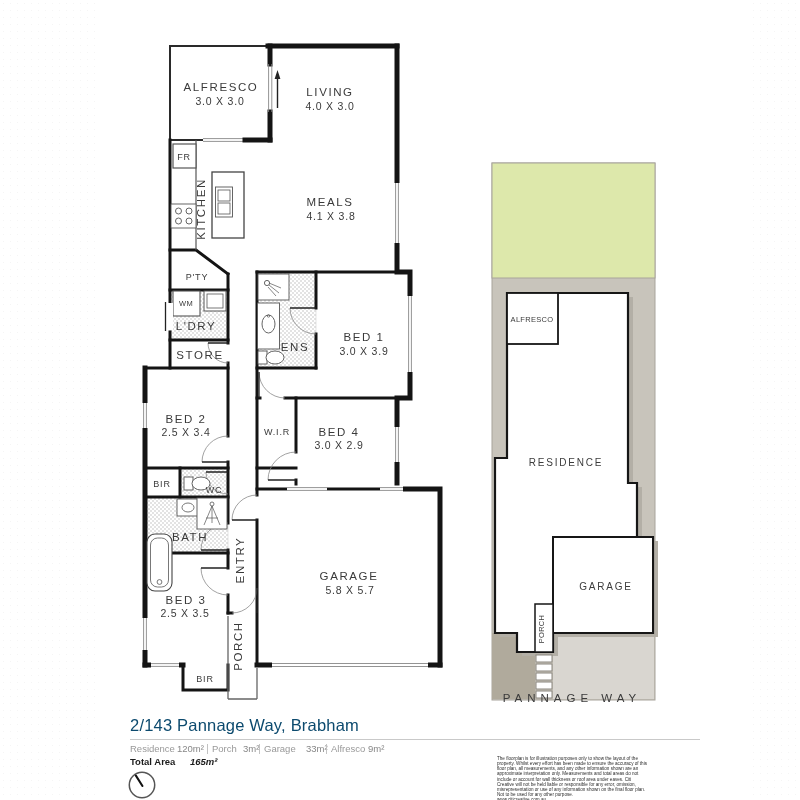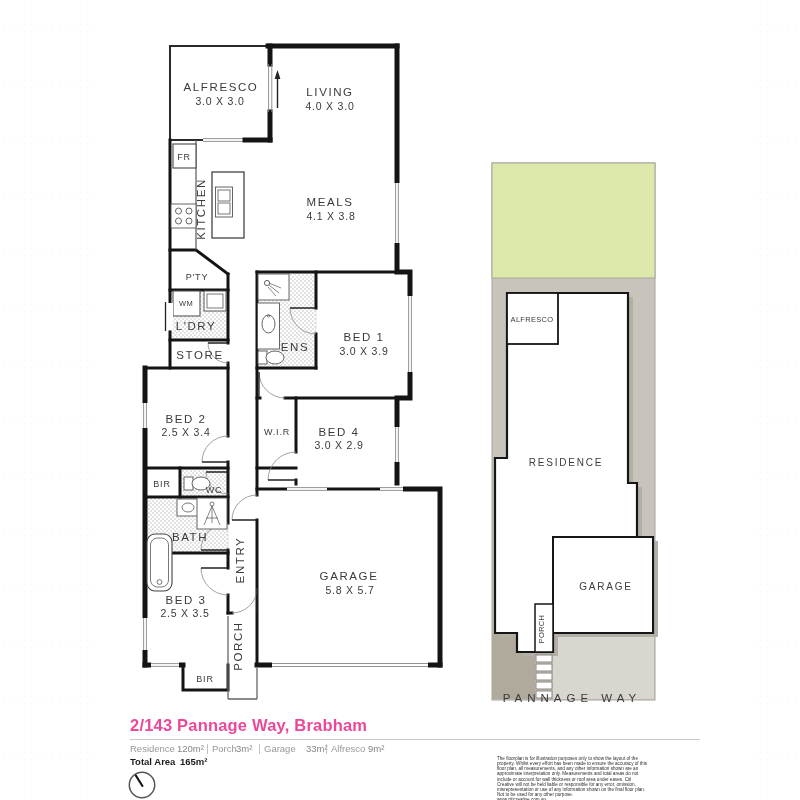--- a/index.html
+++ b/index.html
@@ -10,21 +10,21 @@
         background-size:7px 7px;opacity:.55;pointer-events:none;}
   svg{position:absolute;left:0;top:0;}
   svg text{font-family:"Liberation Sans",sans-serif;fill:#3a3a3a;}
   .rl{font-size:11.5px;letter-spacing:1.6px;}
   .rd{font-size:10.5px;letter-spacing:.8px;}
   .sm{font-size:9px;letter-spacing:.8px;}
   .tny{font-size:7.5px;letter-spacing:.3px;}
   .site{font-size:10px;letter-spacing:1.8px;fill:#3c3c3c;}
   .street{font-size:11.5px;letter-spacing:5px;fill:#3a3a3a;}
   
-  .ftitle{position:absolute;left:130px;top:716px;font-size:16.5px;font-weight:bold;color:#ec4899;letter-spacing:.2px;}
+  .ftitle{position:absolute;left:130px;top:716px;font-size:16.5px;font-weight:normal;color:#0c4a6e;letter-spacing:.2px;}
   .frule{position:absolute;left:130px;top:739px;width:570px;height:1px;background:#c9c9c9;}
   .arow{position:absolute;top:743px;font-size:9.5px;color:#999;}
   .aval{color:#878787;}
   .apipe{position:absolute;top:744px;width:1px;height:10px;background:#c2c2c2;}
   .trow{position:absolute;top:756px;font-size:9.5px;font-weight:bold;color:#1c1c1c;}
   .disclaimer{position:absolute;left:497px;top:756px;width:150px;font-size:4.6px;
         line-height:5.15px;color:#2d2d2d;white-space:pre-line;}
   .narrow{position:absolute;left:126px;top:769px;}
 </style>
 </head>
@@ -253,30 +253,30 @@
     </g>
   </svg>
 
   <div class="ftitle">2/143 Pannage Way, Brabham</div>
   <div class="frule"></div>
 
   <span class="arow" style="left:130px;">Residence</span>
   <span class="arow aval" style="left:177px;">120m²</span>
   <span class="apipe" style="left:207px;"></span>
   <span class="arow" style="left:212px;">Porch</span>
-  <span class="arow aval" style="left:236px;">3m²</span>
+  <span class="arow aval" style="left:243px;">3m²</span>
   <span class="apipe" style="left:259px;"></span>
   <span class="arow" style="left:264px;">Garage</span>
   <span class="arow aval" style="left:306px;">33m²</span>
   <span class="apipe" style="left:326px;"></span>
   <span class="arow" style="left:331px;">Alfresco</span>
   <span class="arow aval" style="left:368px;">9m²</span>
 
   <span class="trow" style="left:130px;">Total Area</span>
-  <span class="trow" style="left:180px;">165m²</span>
+  <span class="trow" style="left:190px;font-style:italic;">165m²</span>
 
   <svg class="narrow" width="32" height="32" viewBox="0 0 34 34">
     <circle cx="17" cy="17" r="13.5" fill="#fff" stroke="#555" stroke-width="1.6"></circle>
     <path d="M10.5,7 L17.5,18" stroke="#111" stroke-width="2.2" stroke-linecap="round"></path>
   </svg>
 
   <div class="disclaimer">The floorplan is for illustration purposes only to show the layout of the property. Whilst every effort has been made to ensure the accuracy of this floor plan, all measurements, and any other information shown are an approximate interpretation only. Measurements and total areas do not include or account for wall thickness or roof area under eaves. Citi Creative will not be held liable or responsible for any error, omission, misrepresentation or use of any information shown on the final floor plan. Not to be used for any other purpose.
 www.citicreative.com.au</div>
 </div>
 

